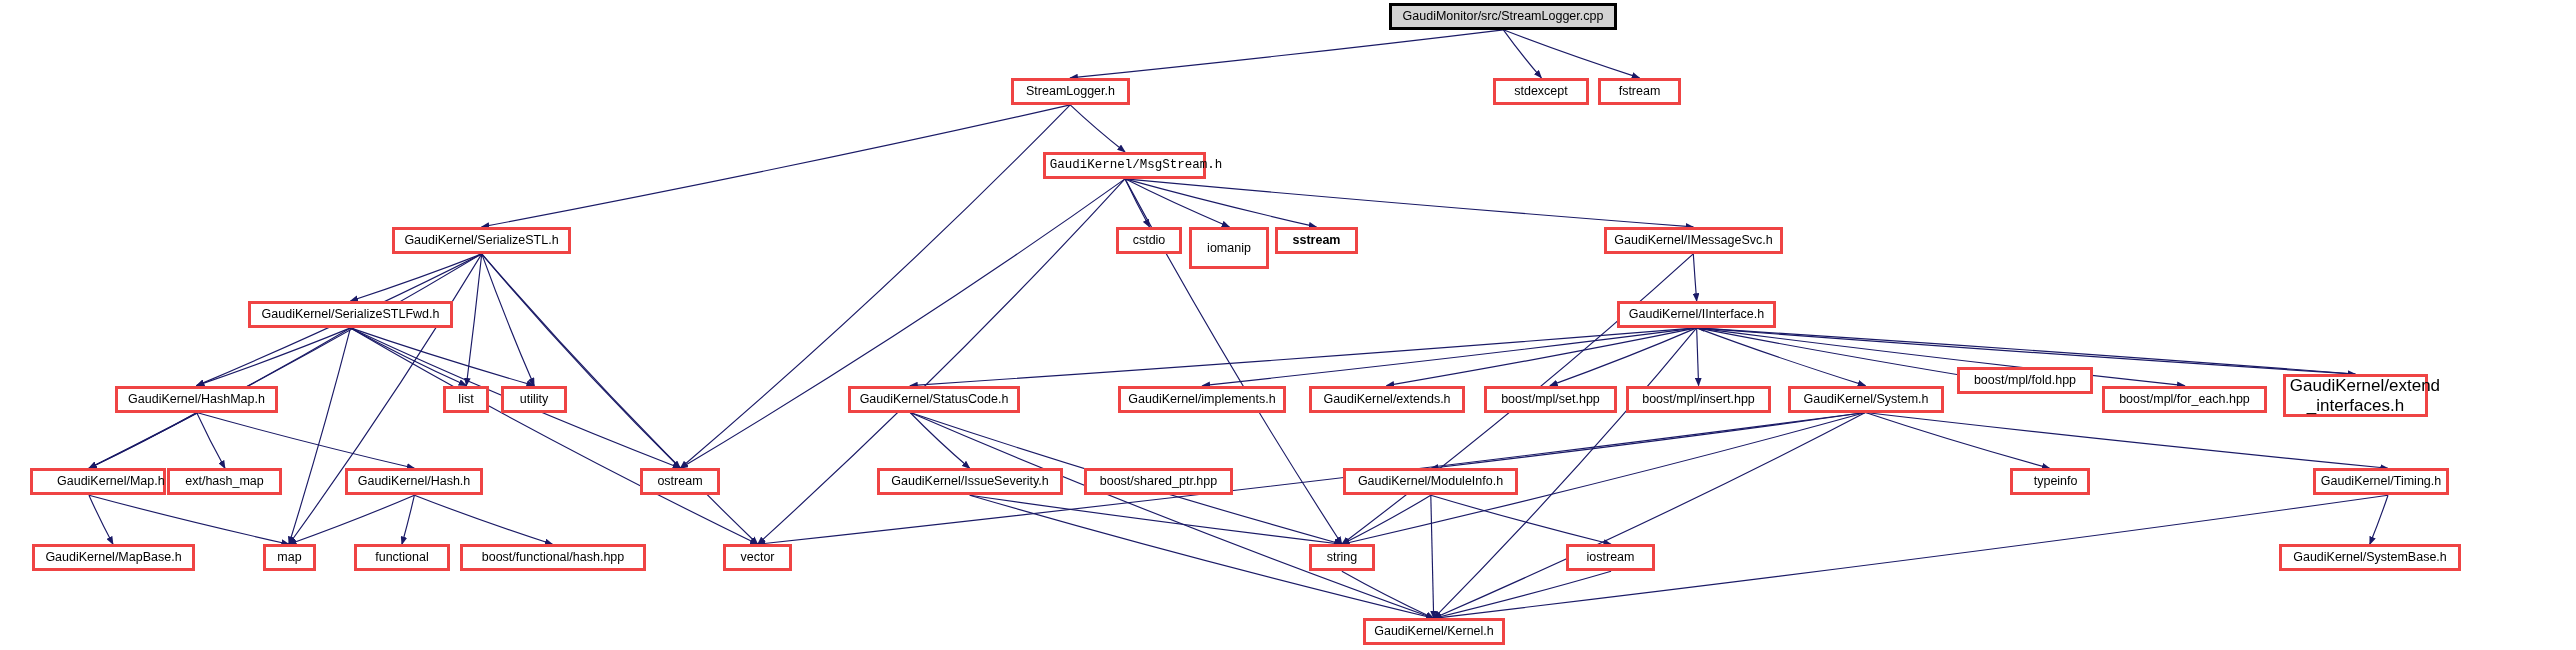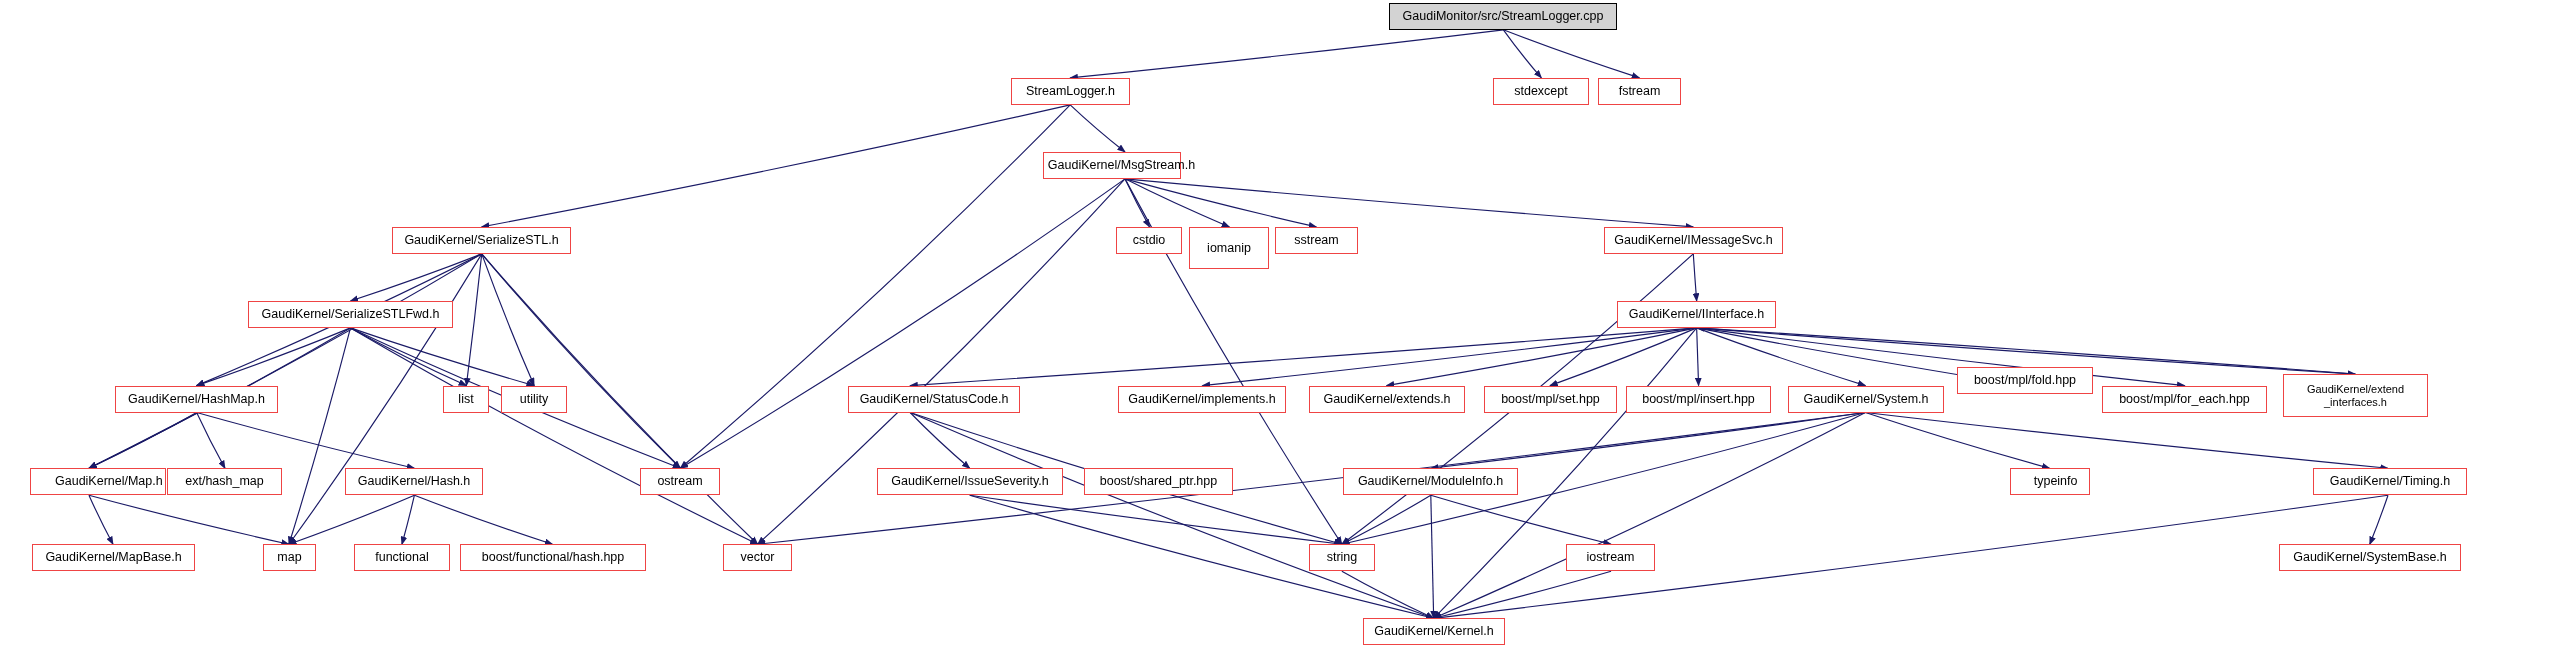--- a/index.html
+++ b/index.html
@@ -18,21 +18,21 @@
   #edge-layer {
     position: absolute;
     left: 0; top: 0;
     width: 2576px;
     height: 651px;
     pointer-events: none;
   }
   .node {
     position: absolute;
     box-sizing: border-box;
-    border: 1px solid #ef4444;
+    border: 3px solid #ef4444;
     background: #ffffff;
     color: #000000;
     font-size: 12.5px;
     line-height: 1.15;
     text-align: center;
     display: flex;
     align-items: center;
     justify-content: center;
     white-space: pre;
     padding: 0 3.8px;
@@ -125,50 +125,50 @@
         <path d="M2483.5,515 Q2474.855,540.5 2464.5,566" marker-end="url(#arrow)"></path>
         <path d="M2483.5,515 Q2031.9125,579 1491,643" marker-end="url(#arrow)"></path>
         <path d="M1395.5,594 Q1438.9525,618.5 1491,643" marker-end="url(#arrow)"></path>
         <path d="M1675.5,594 Q1591.5525,618.5 1491,643" marker-end="url(#arrow)"></path>
       </g>
   </svg>
 <div class="node root" style="left: 1389px; top: 2.9px; width: 228px; height: 27px;"><span class="node-label">GaudiMonitor/src/StreamLogger.cpp</span></div>
     <div class="node" style="left: 1011px; top: 78px; width: 119px; height: 27px;"><span class="node-label">StreamLogger.h</span></div>
     <div class="node" style="left: 1493px; top: 78px; width: 96px; height: 27px;"><span class="node-label">stdexcept</span></div>
     <div class="node" style="left: 1598px; top: 78px; width: 83px; height: 27px;"><span class="node-label">fstream</span></div>
-    <div class="node" style="left: 1043px; top: 152px; width: 138px; height: 27px;"><span class="node-label">GaudiKernel/MsgStream.h</span></div>
+    <div class="node" style="left: 1043px; top: 152px; width: 163px; height: 27px; font-family: Liberation Mono, monospace;"><span class="node-label">GaudiKernel/MsgStream.h</span></div>
     <div class="node" style="left: 1116px; top: 227px; width: 66px; height: 27px;"><span class="node-label">cstdio</span></div>
     <div class="node" style="left: 1189px; top: 227px; width: 80px; height: 42px;"><span class="node-label">iomanip</span></div>
-    <div class="node" style="left: 1275px; top: 227px; width: 83px; height: 27px;"><span class="node-label">sstream</span></div>
+    <div class="node" style="left: 1275px; top: 227px; width: 83px; height: 27px; font-weight: bold;"><span class="node-label">sstream</span></div>
     <div class="node" style="left: 1604px; top: 227px; width: 179px; height: 27px;"><span class="node-label">GaudiKernel/IMessageSvc.h</span></div>
     <div class="node" style="left: 392px; top: 227px; width: 179px; height: 27px;"><span class="node-label">GaudiKernel/SerializeSTL.h</span></div>
     <div class="node" style="left: 1617px; top: 301px; width: 159px; height: 27px;"><span class="node-label">GaudiKernel/IInterface.h</span></div>
     <div class="node" style="left: 248px; top: 301px; width: 205px; height: 27px;"><span class="node-label">GaudiKernel/SerializeSTLFwd.h</span></div>
     <div class="node" style="left: 115px; top: 386px; width: 163px; height: 27px;"><span class="node-label">GaudiKernel/HashMap.h</span></div>
     <div class="node" style="left: 443px; top: 386px; width: 46px; height: 27px;"><span class="node-label">list</span></div>
     <div class="node" style="left: 501px; top: 386px; width: 66px; height: 27px;"><span class="node-label">utility</span></div>
     <div class="node" style="left: 848px; top: 386px; width: 172px; height: 27px; align-items: center;"><span class="node-label">GaudiKernel/StatusCode.h</span></div>
     <div class="node" style="left: 1118px; top: 386px; width: 168px; height: 27px;"><span class="node-label">GaudiKernel/implements.h</span></div>
     <div class="node" style="left: 1309px; top: 386px; width: 156px; height: 27px;"><span class="node-label">GaudiKernel/extends.h</span></div>
     <div class="node" style="left: 1484px; top: 386px; width: 133px; height: 27px;"><span class="node-label">boost/mpl/set.hpp</span></div>
     <div class="node" style="left: 1626px; top: 386px; width: 145px; height: 27px;"><span class="node-label">boost/mpl/insert.hpp</span></div>
     <div class="node" style="left: 1788px; top: 386px; width: 156px; height: 27px;"><span class="node-label">GaudiKernel/System.h</span></div>
     <div class="node" style="left: 1957px; top: 367px; width: 136px; height: 27px;"><span class="node-label">boost/mpl/fold.hpp</span></div>
     <div class="node" style="left: 2102px; top: 386px; width: 165px; height: 27px;"><span class="node-label">boost/mpl/for_each.hpp</span></div>
-    <div class="node" style="left: 2283px; top: 374px; width: 145px; height: 43px; font-size: 11px;"><span class="node-label">GaudiKernel/extend
+    <div class="node" style="left: 2283px; top: 374px; width: 145px; height: 43px; font-size: 17px;"><span class="node-label">GaudiKernel/extend
 _interfaces.h</span></div>
     <div class="node" style="left: 30px; top: 468px; width: 136px; height: 27px; padding-left: 24px;"><span class="node-label">GaudiKernel/Map.h</span></div>
     <div class="node" style="left: 167px; top: 468px; width: 115px; height: 27px;"><span class="node-label">ext/hash_map</span></div>
     <div class="node" style="left: 345px; top: 468px; width: 138px; height: 27px;"><span class="node-label">GaudiKernel/Hash.h</span></div>
     <div class="node" style="left: 640px; top: 468px; width: 80px; height: 27px;"><span class="node-label">ostream</span></div>
     <div class="node" style="left: 877px; top: 468px; width: 186px; height: 27px;"><span class="node-label">GaudiKernel/IssueSeverity.h</span></div>
     <div class="node" style="left: 1084px; top: 468px; width: 149px; height: 27px;"><span class="node-label">boost/shared_ptr.hpp</span></div>
     <div class="node" style="left: 1343px; top: 468px; width: 175px; height: 27px;"><span class="node-label">GaudiKernel/ModuleInfo.h</span></div>
     <div class="node" style="left: 2010px; top: 468px; width: 80px; height: 27px; padding-left: 15px;"><span class="node-label">typeinfo</span></div>
-    <div class="node" style="left: 2313px; top: 468px; width: 154px; height: 27px;"><span class="node-label">GaudiKernel/Timing.h</span></div>
+    <div class="node" style="left: 2313px; top: 468px; width: 136px; height: 27px;"><span class="node-label">GaudiKernel/Timing.h</span></div>
     <div class="node" style="left: 32px; top: 544px; width: 163px; height: 27px;"><span class="node-label">GaudiKernel/MapBase.h</span></div>
     <div class="node" style="left: 263px; top: 544px; width: 53px; height: 27px;"><span class="node-label">map</span></div>
     <div class="node" style="left: 354px; top: 544px; width: 96px; height: 27px;"><span class="node-label">functional</span></div>
     <div class="node" style="left: 460px; top: 544px; width: 186px; height: 27px;"><span class="node-label">boost/functional/hash.hpp</span></div>
     <div class="node" style="left: 723px; top: 544px; width: 69px; height: 27px;"><span class="node-label">vector</span></div>
     <div class="node" style="left: 1309px; top: 544px; width: 66px; height: 27px;"><span class="node-label">string</span></div>
     <div class="node" style="left: 1566px; top: 544px; width: 89px; height: 27px;"><span class="node-label">iostream</span></div>
     <div class="node" style="left: 2279px; top: 544px; width: 182px; height: 27px;"><span class="node-label">GaudiKernel/SystemBase.h</span></div>
     <div class="node" style="left: 1363px; top: 618px; width: 142px; height: 27px;"><span class="node-label">GaudiKernel/Kernel.h</span></div>
   </div>

